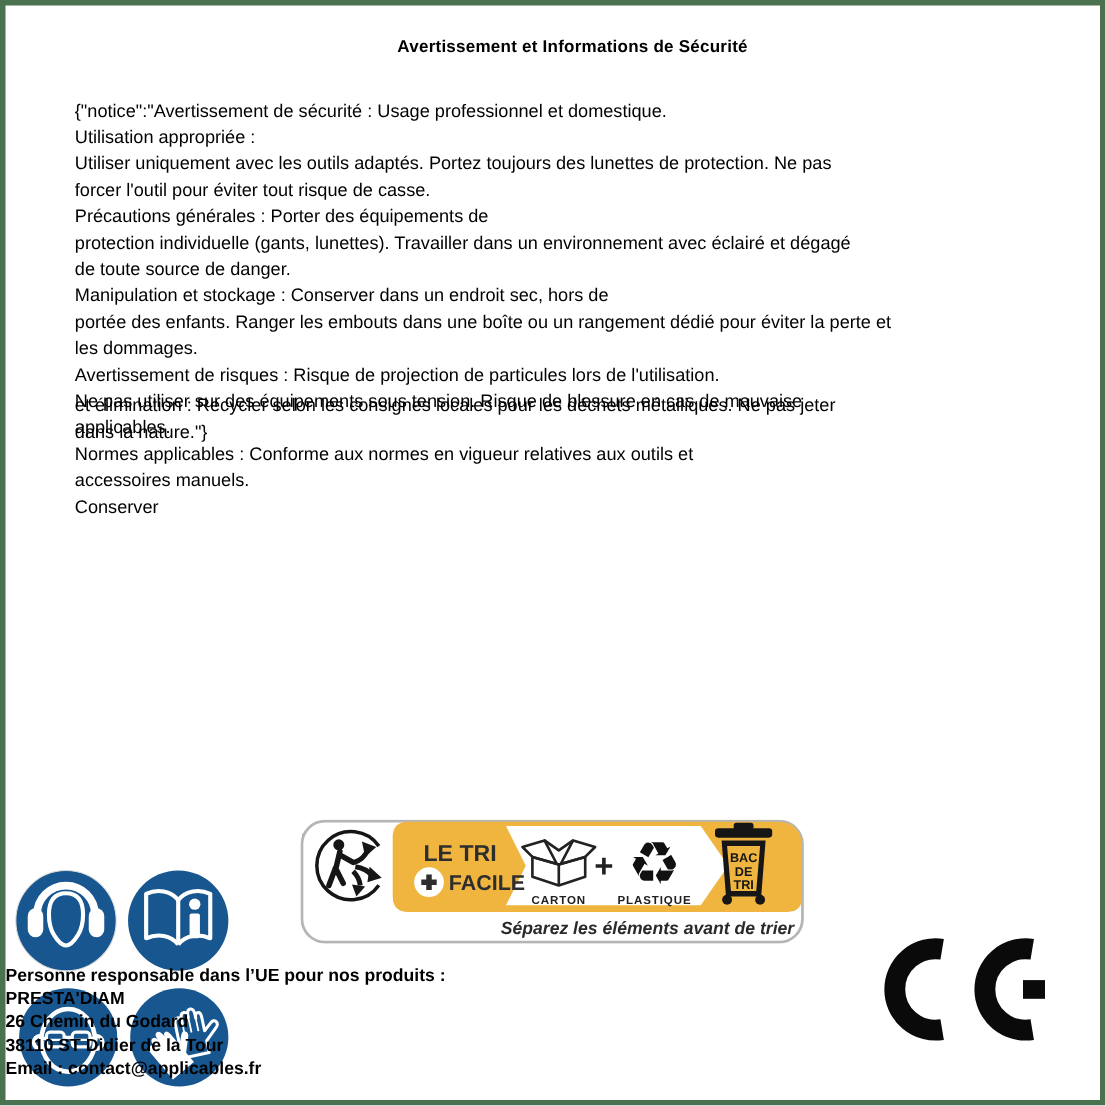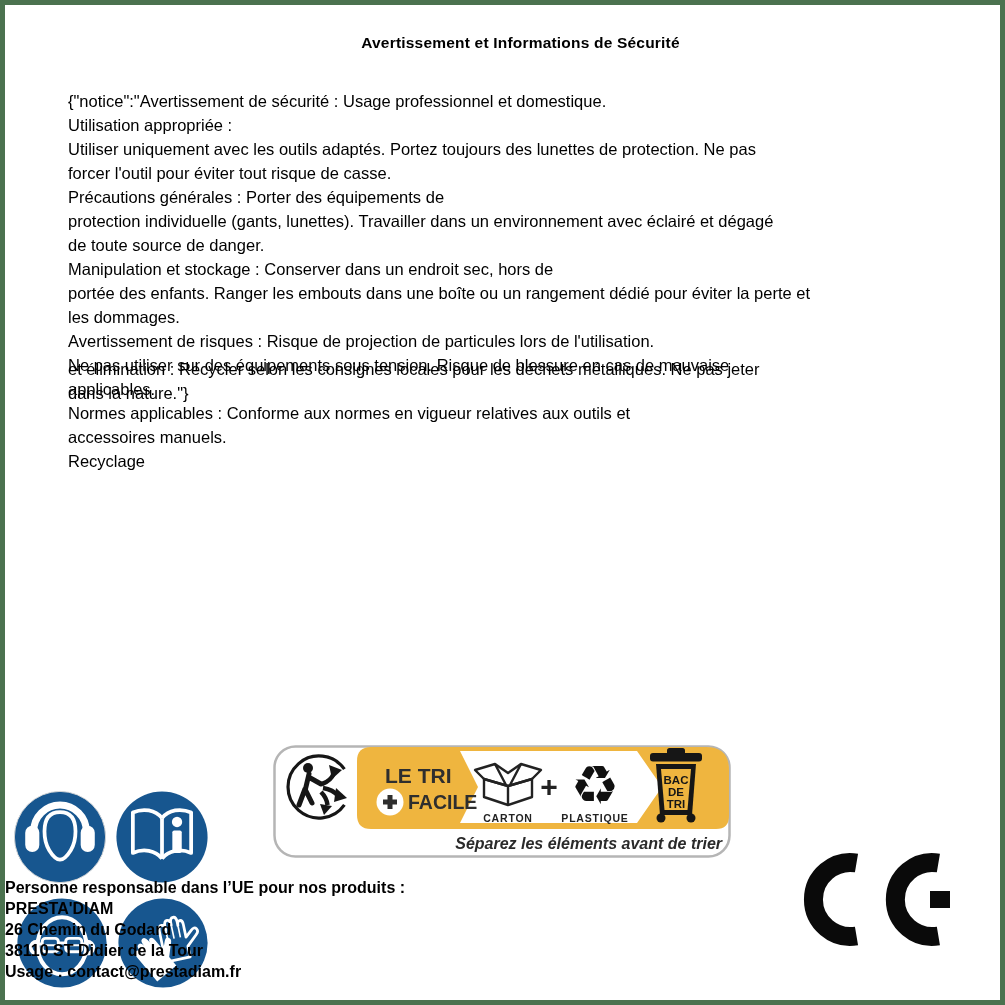--- a/index.html
+++ b/index.html
@@ -46,21 +46,21 @@
       <div class="line">protection individuelle (gants, lunettes). Travailler dans un environnement avec éclairé et dégagé</div>
       <div class="line">de toute source de danger.</div>
       <div class="line">Manipulation et stockage : Conserver dans un endroit sec, hors de</div>
       <div class="line">portée des enfants. Ranger les embouts dans une boîte ou un rangement dédié pour éviter la perte et</div>
       <div class="line">les dommages.</div>
       <div class="line">Avertissement de risques : Risque de projection de particules lors de l'utilisation.</div>
       <div class="line">Ne pas utiliser sur des équipements sous tension. Risque de blessure en cas de mauvaise</div>
       <div class="line">applicables.</div>
       <div class="line">Normes applicables : Conforme aux normes en vigueur relatives aux outils et</div>
       <div class="line">accessoires manuels.</div>
-      <div class="line">Recyclage</div>
+      <div class="line">Conserver</div>
     </div>
 
   <div class="overlay-text">
       <div class="line">et élimination : Recycler selon les consignes locales pour les déchets métalliques. Ne pas jeter</div>
       <div class="line">dans la nature."}</div>
     </div>
 
   <svg class="iso-icon" style="left:8px;top:785px" width="94" height="94" viewBox="0 0 100 100">
     <circle cx="50" cy="50" r="48.5" fill="#17568F" stroke="#d8d8d8" stroke-width="1"></circle>
     <path d="M22 44 A 28 28 0 0 1 78 44" stroke="#fff" stroke-width="7.5" fill="none"></path>
@@ -170,21 +170,21 @@
     </g>
 
     <text x="449" y="104" text-anchor="end" font-size="16" font-weight="bold" font-style="italic" fill="#2a2a2a">Séparez les éléments avant de trier</text>
   </svg>
 
   <div class="address">
       <div class="line">Personne responsable dans l’UE pour nos produits :</div>
       <div class="line">PRESTA'DIAM</div>
       <div class="line">26 Chemin du Godard</div>
       <div class="line">38110 ST Didier de la Tour</div>
-      <div class="line">Usage : contact@prestadiam.fr</div>
+      <div class="line">Email : contact@applicables.fr</div>
     </div>
 
   <svg class="ce-mark" width="150" height="95" viewBox="0 0 150 95">
     <g stroke="#0a0a0a" stroke-width="19" fill="none">
       <path d="M 54.5 11 A 37 37 0 1 0 54.5 84"></path>
       <path d="M 136.4 11 A 37 37 0 1 0 136.4 84"></path>
     </g>
     <rect x="128" y="39" width="20" height="17" fill="#0a0a0a"></rect>
   </svg>
 

